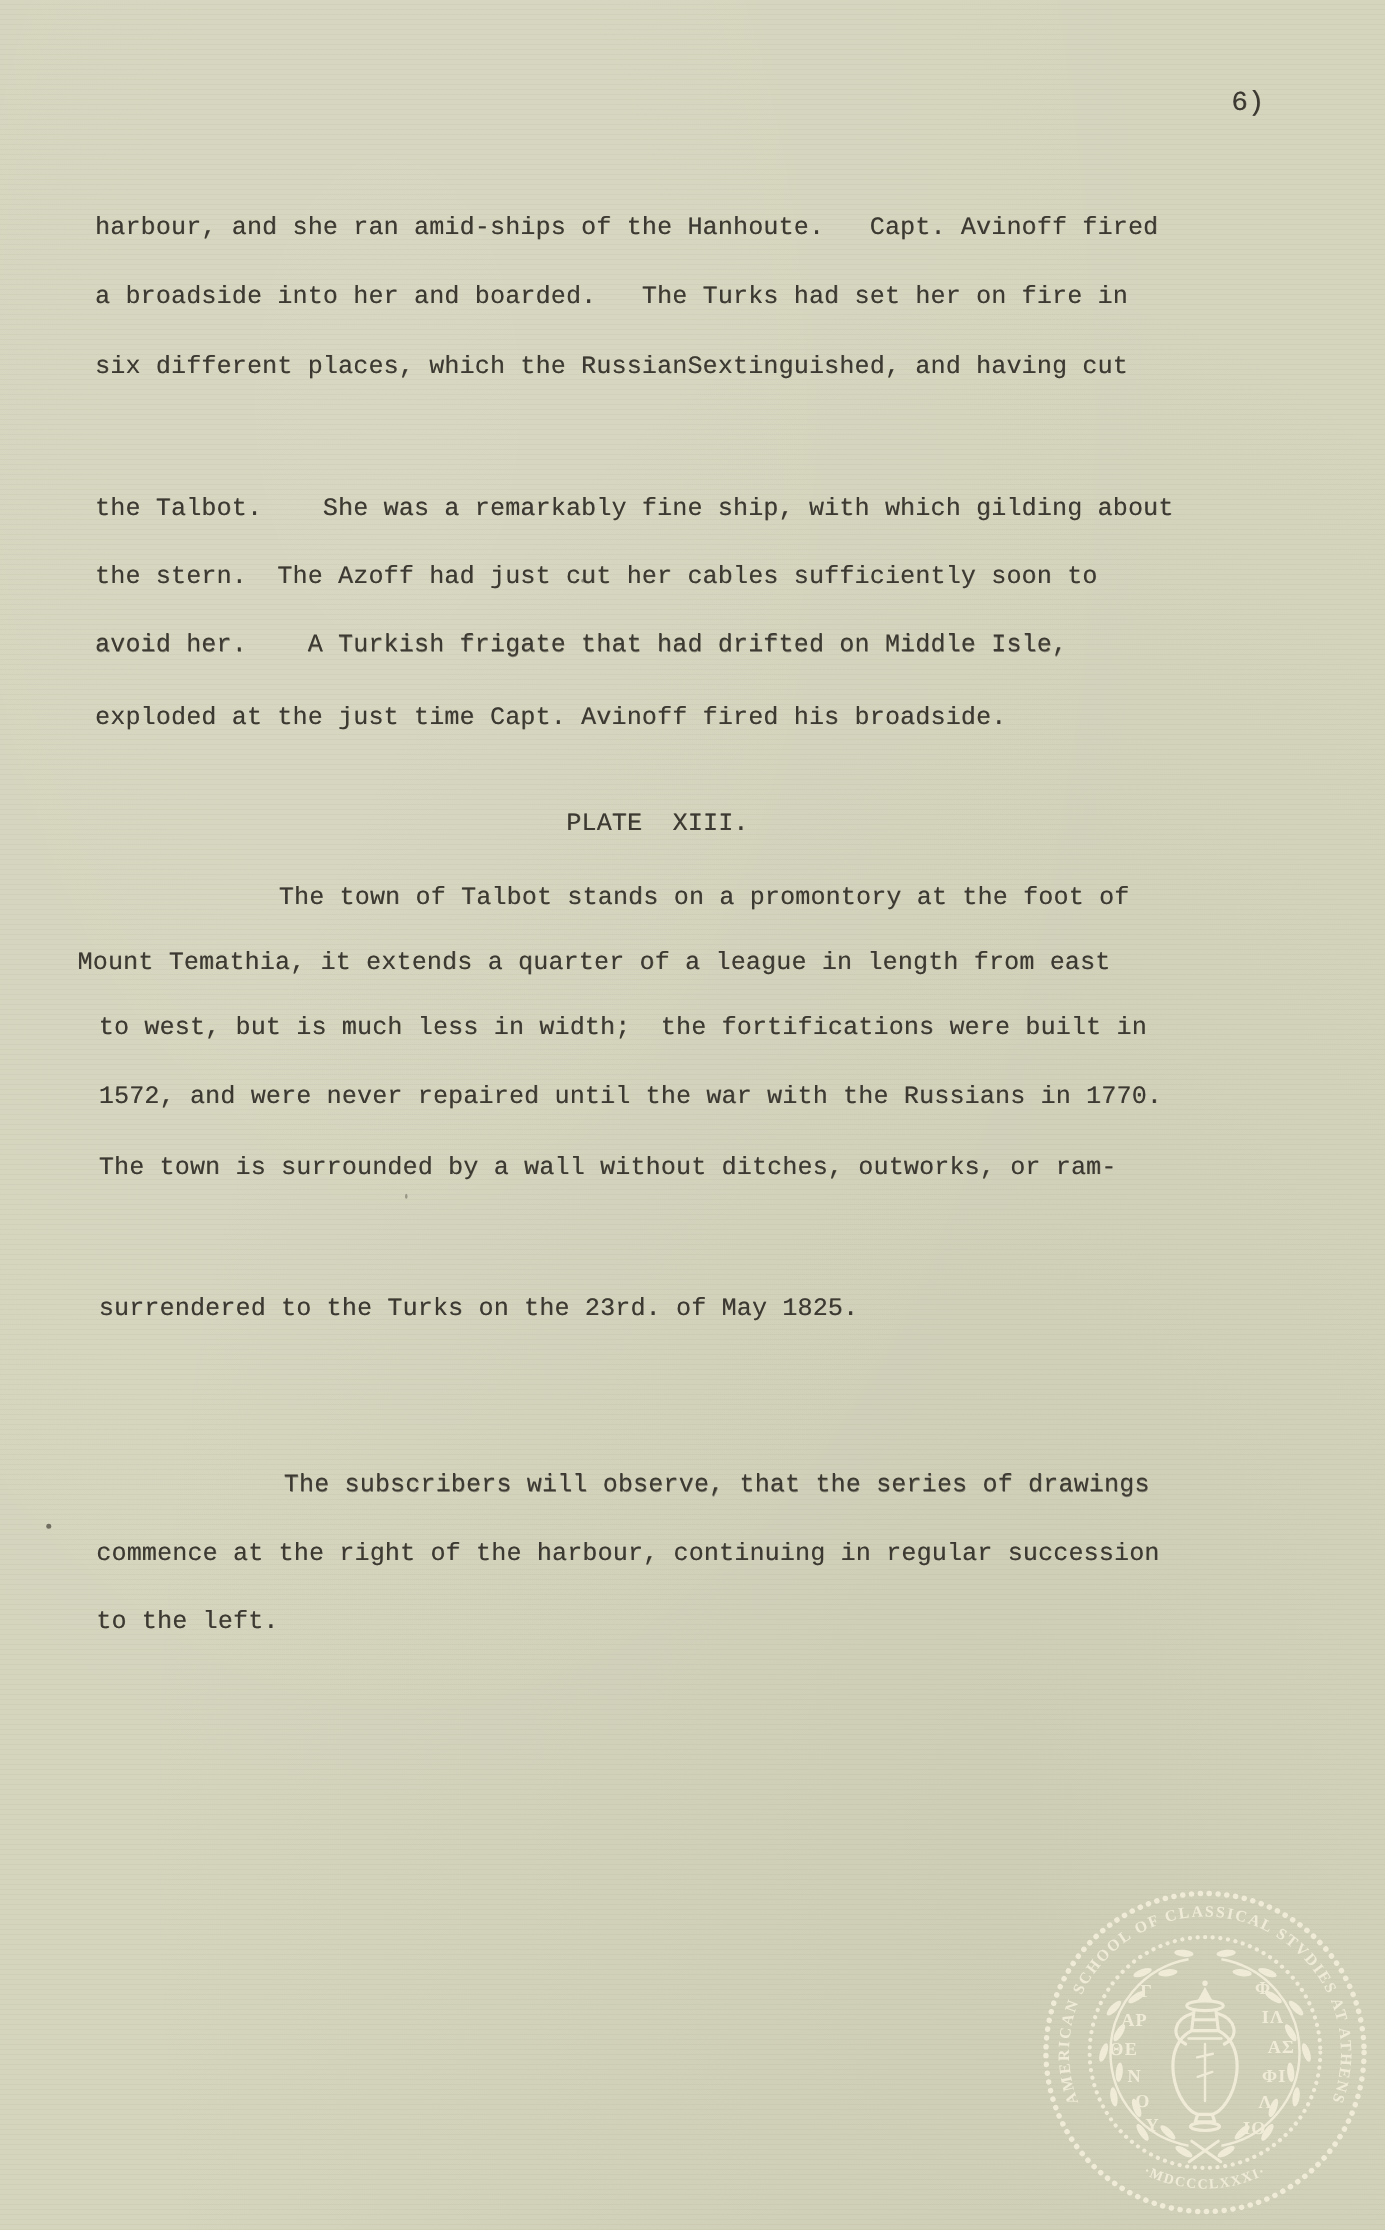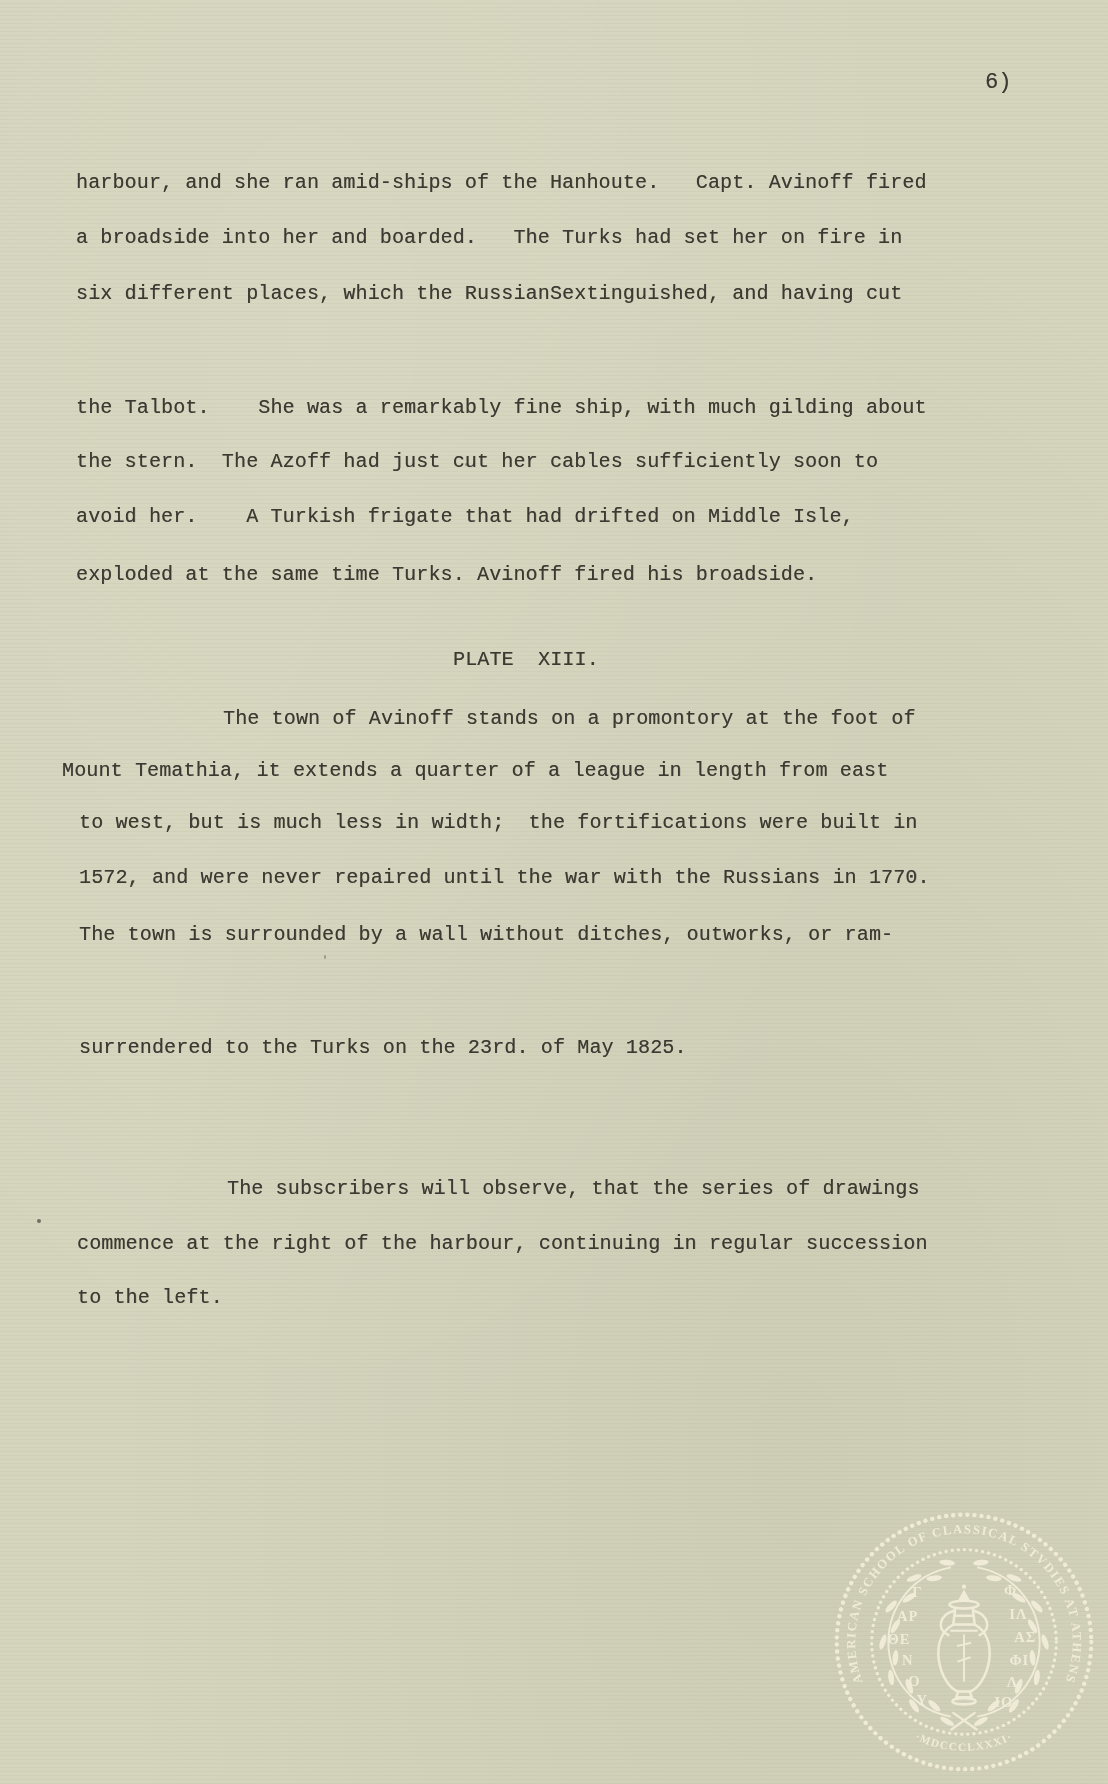--- a/index.html
+++ b/index.html
@@ -41,28 +41,28 @@
 </head>
 <body>
 
 <div class="page">
 
   <div class="pagenum" style="left:985px;top:70px">6)</div>
 
   <div class="tline" style="left:76px;top:159px">harbour, and she ran amid-ships of the Hanhoute.   Capt. Avinoff fired</div>
   <div class="tline" style="left:76px;top:214px">a broadside into her and boarded.   The Turks had set her on fire in</div>
   <div class="tline" style="left:76px;top:270px">six different places, which the RussianSextinguished, and having cut</div>
-  <div class="tline" style="left:76px;top:384px">the Talbot.    She was a remarkably fine ship, with much gilding about</div>
+  <div class="tline" style="left:76px;top:384px">the Talbot.    She was a remarkably fine ship, with which gilding about</div>
   <div class="tline" style="left:76px;top:493px">avoid her.    A Turkish frigate that had drifted on Middle Isle,</div>
   <div class="tline" style="left:76px;top:438px">the stern.  The Azoff had just cut her cables sufficiently soon to</div>
-  <div class="tline" style="left:76px;top:551px">exploded at the same time Turks. Avinoff fired his broadside.</div>
+  <div class="tline" style="left:76px;top:551px">exploded at the just time Capt. Avinoff fired his broadside.</div>
 
   <div class="tline" style="left:453px;top:636px">PLATE  XIII.</div>
 
-  <div class="tline" style="left:223px;top:695px">The town of Avinoff stands on a promontory at the foot of</div>
+  <div class="tline" style="left:223px;top:695px">The town of Talbot stands on a promontory at the foot of</div>
   <div class="tline" style="left:62px;top:747px">Mount Temathia, it extends a quarter of a league in length from east</div>
   <div class="tline" style="left:79px;top:799px">to west, but is much less in width;  the fortifications were built in</div>
   <div class="tline" style="left:79px;top:854px">1572, and were never repaired until the war with the Russians in 1770.</div>
   <div class="tline" style="left:79px;top:911px">The town is surrounded by a wall without ditches, outworks, or ram-</div>
   <div class="tline" style="left:79px;top:1024px">surrendered to the Turks on the 23rd. of May 1825.</div>
 
   <div class="tline" style="left:227px;top:1165px">The subscribers will observe, that the series of drawings</div>
   <div class="tline" style="left:77px;top:1220px">commence at the right of the harbour, continuing in regular succession</div>
   <div class="tline" style="left:77px;top:1274px">to the left.</div>
 

